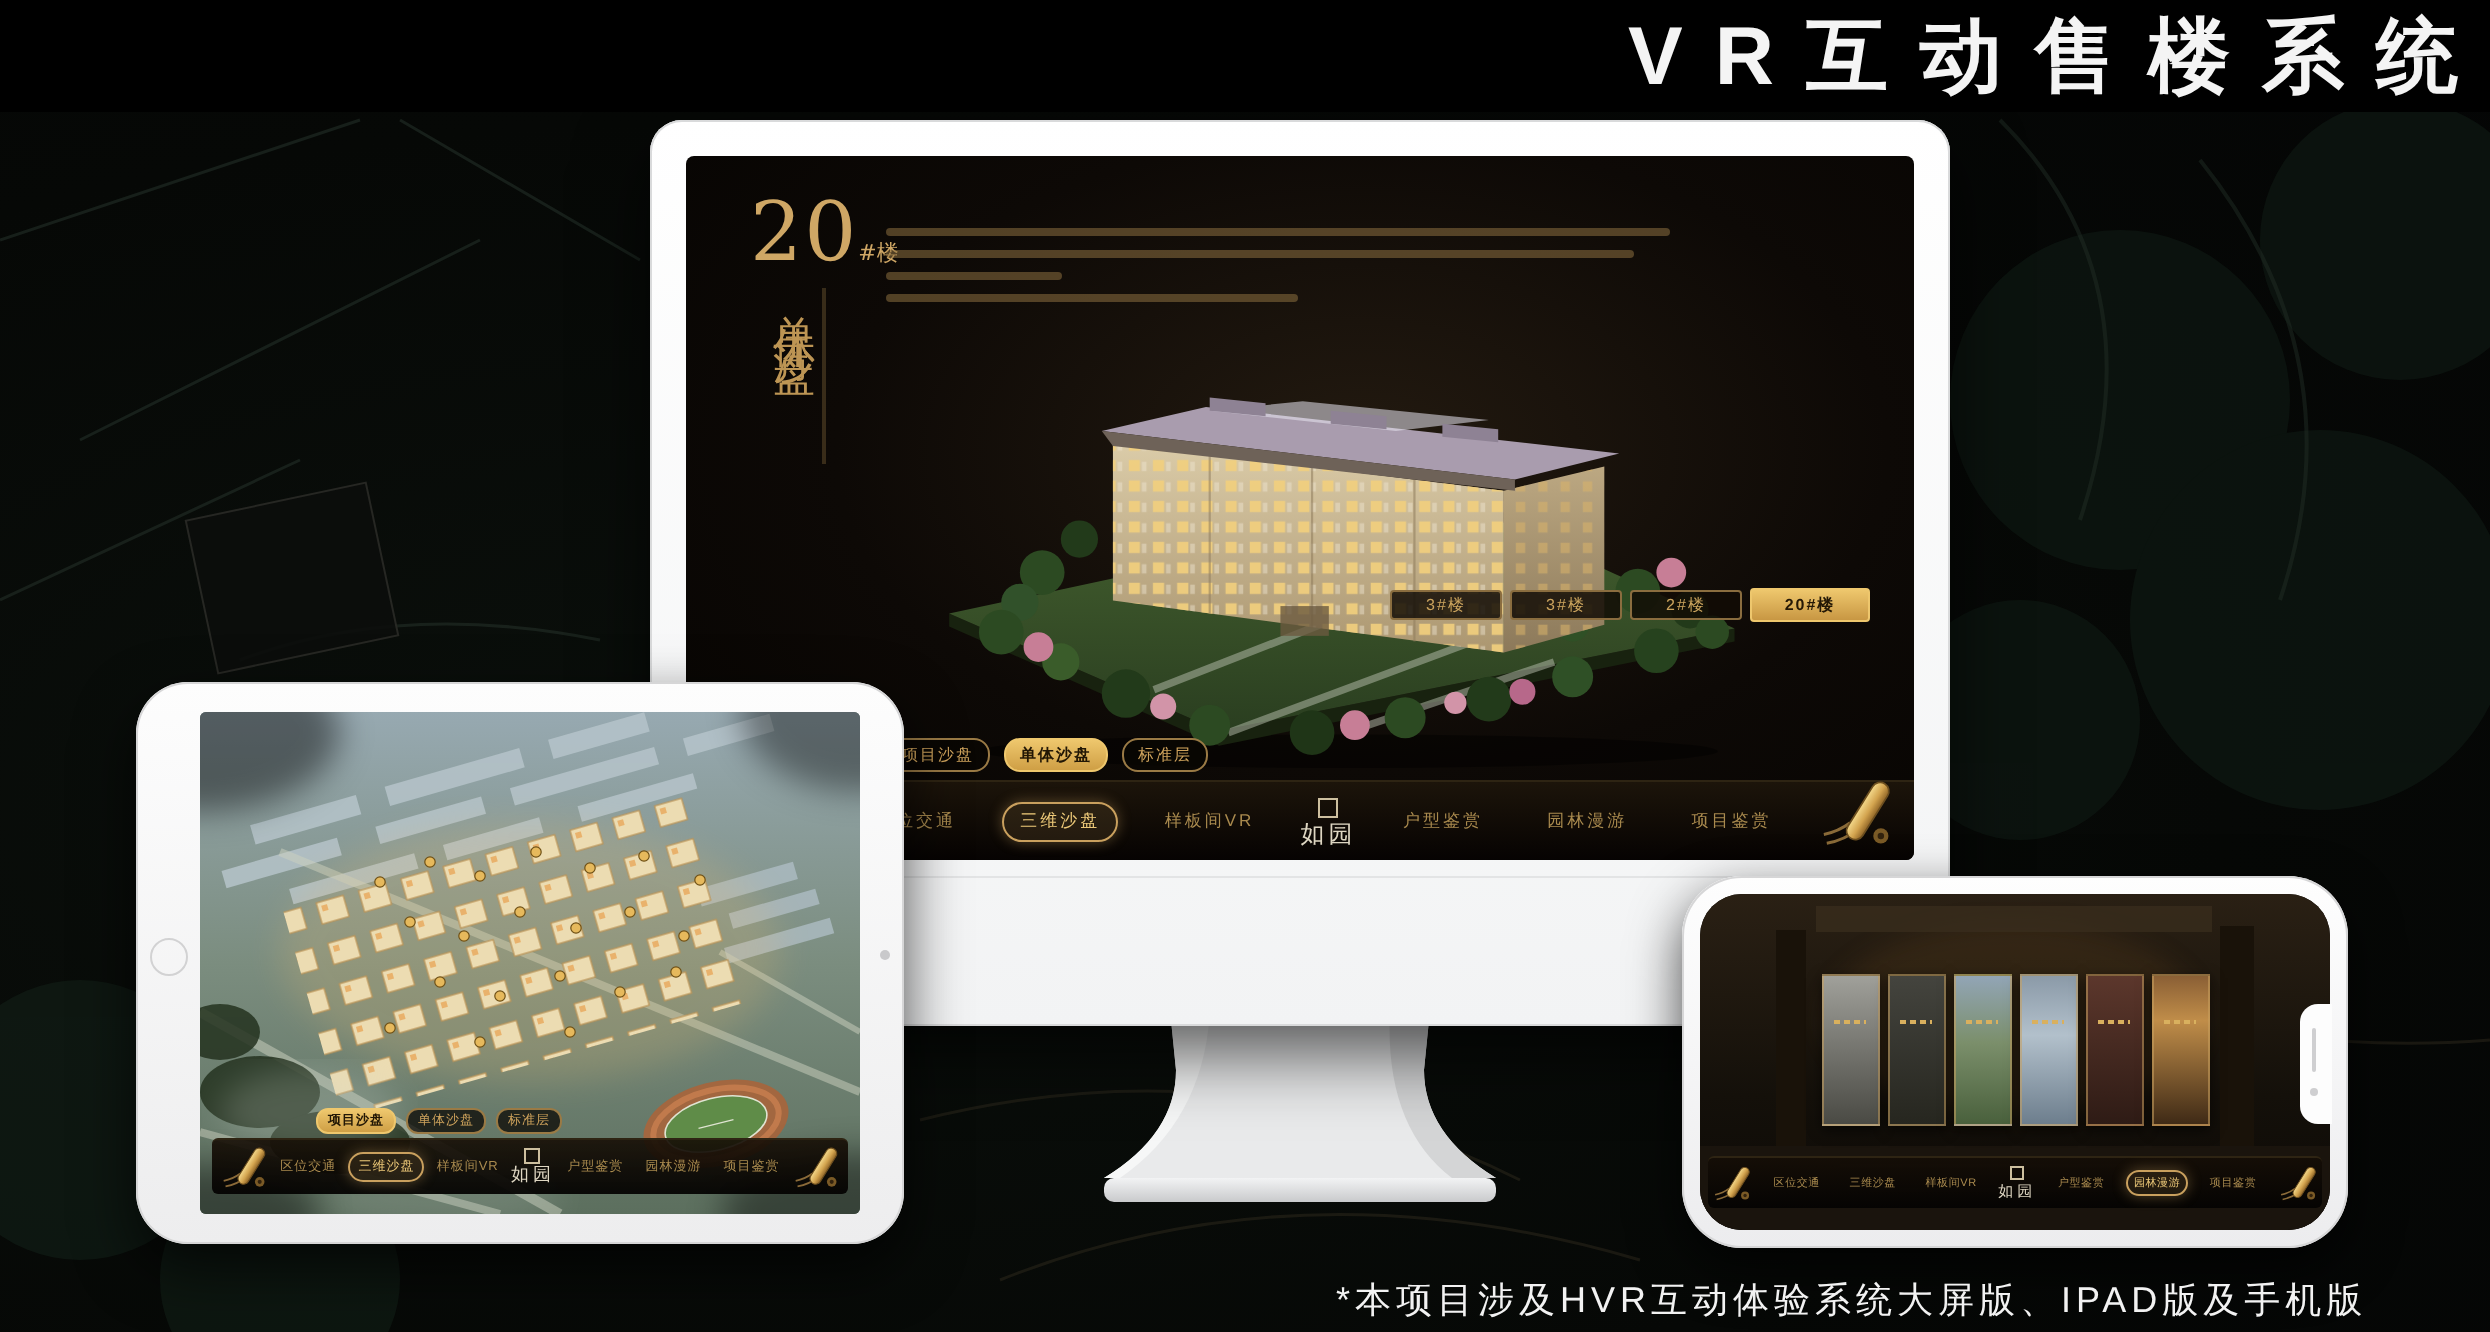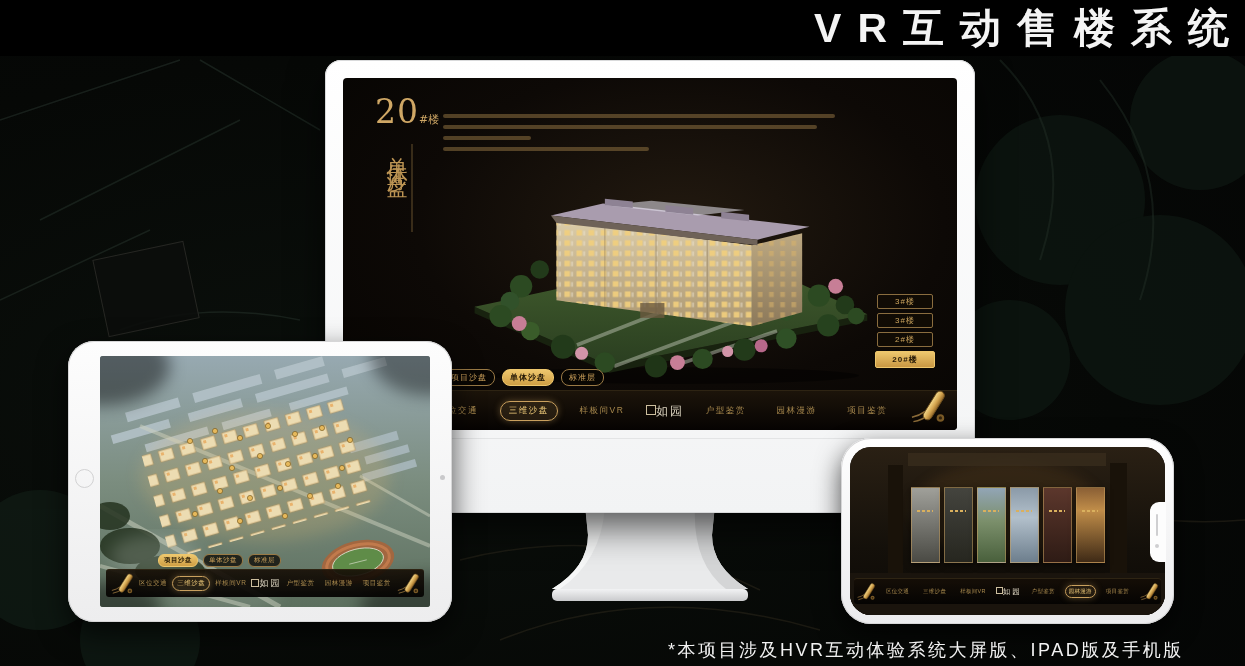--- a/index.html
+++ b/index.html
@@ -17,45 +17,45 @@
   
   .monitor{position:absolute;left:325px;top:60px;width:650px;height:453px;z-index:10;
            background:linear-gradient(#ffffff,#f2f3f4);border-radius:16px;
            box-shadow:0 14px 36px rgba(0,0,0,.65), inset 0 0 0 1px #d9dadb;}
   .monitor .chin-line{position:absolute;left:10px;right:10px;top:378px;height:1px;background:#e3e4e5;}
   .m-screen{position:absolute;left:18px;top:18px;width:614px;height:352px;border-radius:4px;overflow:hidden;
             background:radial-gradient(ellipse at 55% 42%, #231a10 0%, #0d0906 55%, #060402 100%);}
   .m-stand{position:absolute;left:440px;top:505px;width:420px;height:115px;z-index:8;}
   
   .m-heading{position:absolute;left:32px;top:14px;color:#cfa765;font-family:"DejaVu Serif","Liberation Serif",serif;}
-  .m-heading .num{font-size:33px;letter-spacing:1px;}
+  .m-heading .num{font-size:41px;letter-spacing:1px;}
   .m-heading .suf{font-size:11px;}
   .m-vertical{position:absolute;left:40px;top:62px;height:140px;writing-mode:vertical-rl;
               color:#bd9554;font-size:21px;letter-spacing:7px;font-family:"DejaVu Serif","Liberation Serif",serif;}
   .m-vbar{position:absolute;left:68px;top:66px;width:2px;height:88px;background:#8d7040;opacity:.35;}
   .m-par{position:absolute;left:100px;top:36px;}
   .m-par .ln{height:4px;border-radius:2px;background:#8d7040;opacity:.55;margin-bottom:7px;}
   .m-building{position:absolute;left:122px;top:78px;}
-  .m-floorbtns{position:absolute;right:22px;top:216px;display:flex;flex-direction:column;gap:4px;align-items:center;}
+  .m-floorbtns{position:absolute;right:22px;top:216px;display:flex;flex-direction:row;gap:4px;align-items:center;}
   .fbtn{width:54px;height:13px;border:1px solid #8a6d3f;border-radius:2px;background:rgba(18,12,5,.85);
         color:#cda55e;font-size:8px;letter-spacing:1px;display:flex;align-items:center;justify-content:center;}
   .fbtn.active{width:58px;height:15px;background:linear-gradient(#eec76d,#c89743);color:#241806;font-weight:bold;border-color:#eec76d;}
   .pills{position:absolute;display:flex;gap:7px;}
   .m-pills{left:100px;bottom:44px;}
   .pill{font-size:8px;letter-spacing:1px;color:#cfa35c;border:1px solid #9a7a45;border-radius:8px;
         padding:2px 7px;background:rgba(10,7,3,.75);white-space:nowrap;text-align:right;}
   .pill.active{background:linear-gradient(#eec76d,#cf9f45);color:#221705;border-color:#eec76d;font-weight:bold;}
   .navbar{position:absolute;display:flex;align-items:center;background:linear-gradient(#1c140a,#060302);
           border-top:1px solid #2e2413;}
   .m-nav{left:0;right:0;bottom:0;height:39px;padding:0 10px 0 86px;justify-content:space-between;}
   .nav-item{color:#a98a4e;font-size:8.5px;letter-spacing:1.5px;white-space:nowrap;padding:3px 8px;
             border:1px solid transparent;border-radius:10px;}
   .nav-item.active{border-color:#c9a05e;color:#ecc878;background:rgba(201,160,94,.13);
                    box-shadow:0 0 7px rgba(201,160,94,.4);}
-  .logo{display:flex;flex-direction:row;align-items:center;line-height:1;}
+  .logo{display:flex;flex-direction:column;align-items:center;line-height:1;}
   .logo-seal{width:8px;height:8px;border:1px solid #cdbf9f;margin-bottom:2px;}
   .logo-text{color:#ded6c2;font-size:12px;letter-spacing:2px;font-family:"DejaVu Serif","Liberation Serif",serif;}
   .scroll-ico{display:block;}
   .m-scroll{width:38px;height:38px;margin-top:-8px;}
   
   .tablet{position:absolute;left:68px;top:341px;width:384px;height:281px;z-index:14;
           background:linear-gradient(#fdfdfd,#ededee);border-radius:26px;
           box-shadow:0 12px 30px rgba(0,0,0,.7), inset 0 0 0 1px #d6d6d7;}
   .t-home{position:absolute;left:75px;top:469px;width:17px;height:17px;border-radius:50%;
           border:1.5px solid #d2d2d3;z-index:15;}

